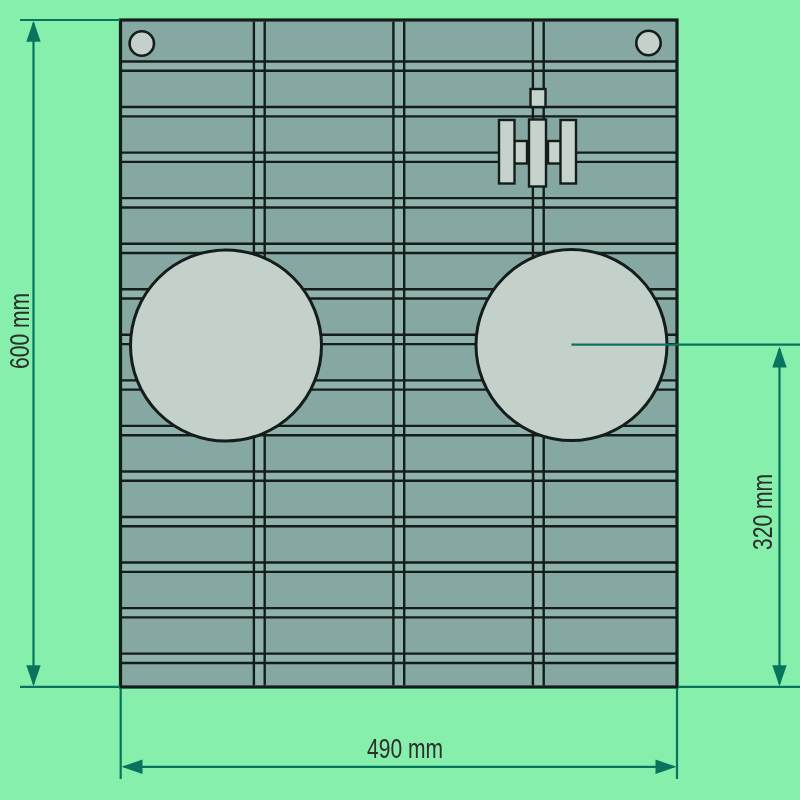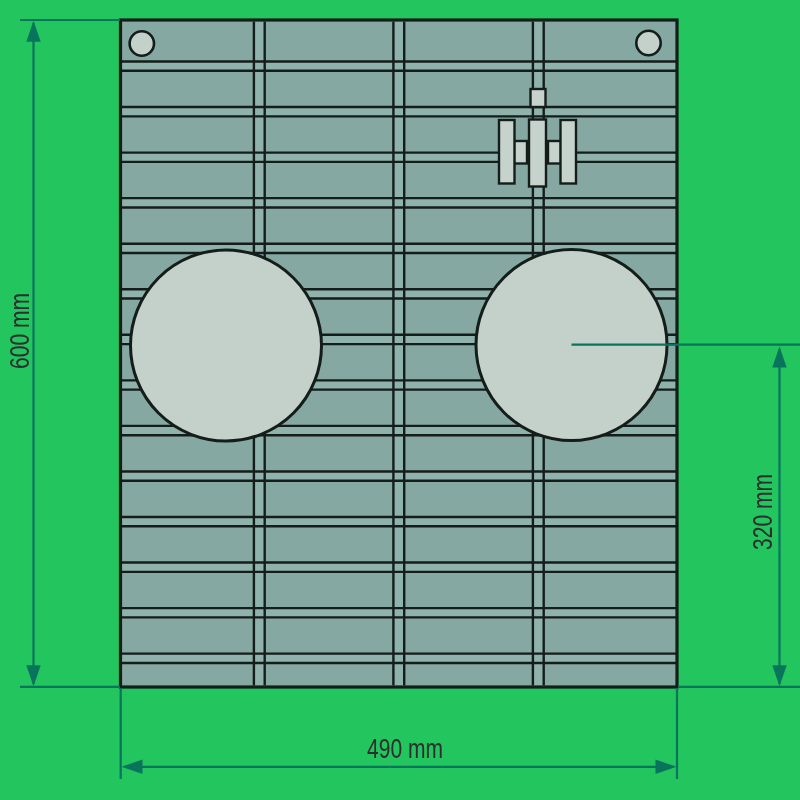--- a/index.html
+++ b/index.html
@@ -1,18 +1,18 @@
 <!DOCTYPE html>
 <html><head>
 <meta charset="utf-8">
 <style>
   html, body { margin: 0; padding: 0; background: #ffffff; }
   .stage {
     width: 800px; height: 800px; position: relative;
-    background: #22c55e; overflow: hidden;
+    background: #86efac; overflow: hidden;
     font-family: "Liberation Sans", sans-serif;
   }
   svg { display: block; }
   .dim-label {
     font-family: "Liberation Sans", sans-serif;
     font-size: 28px;
     fill: #2e2e2e;
   }
 </style>
 </head>

